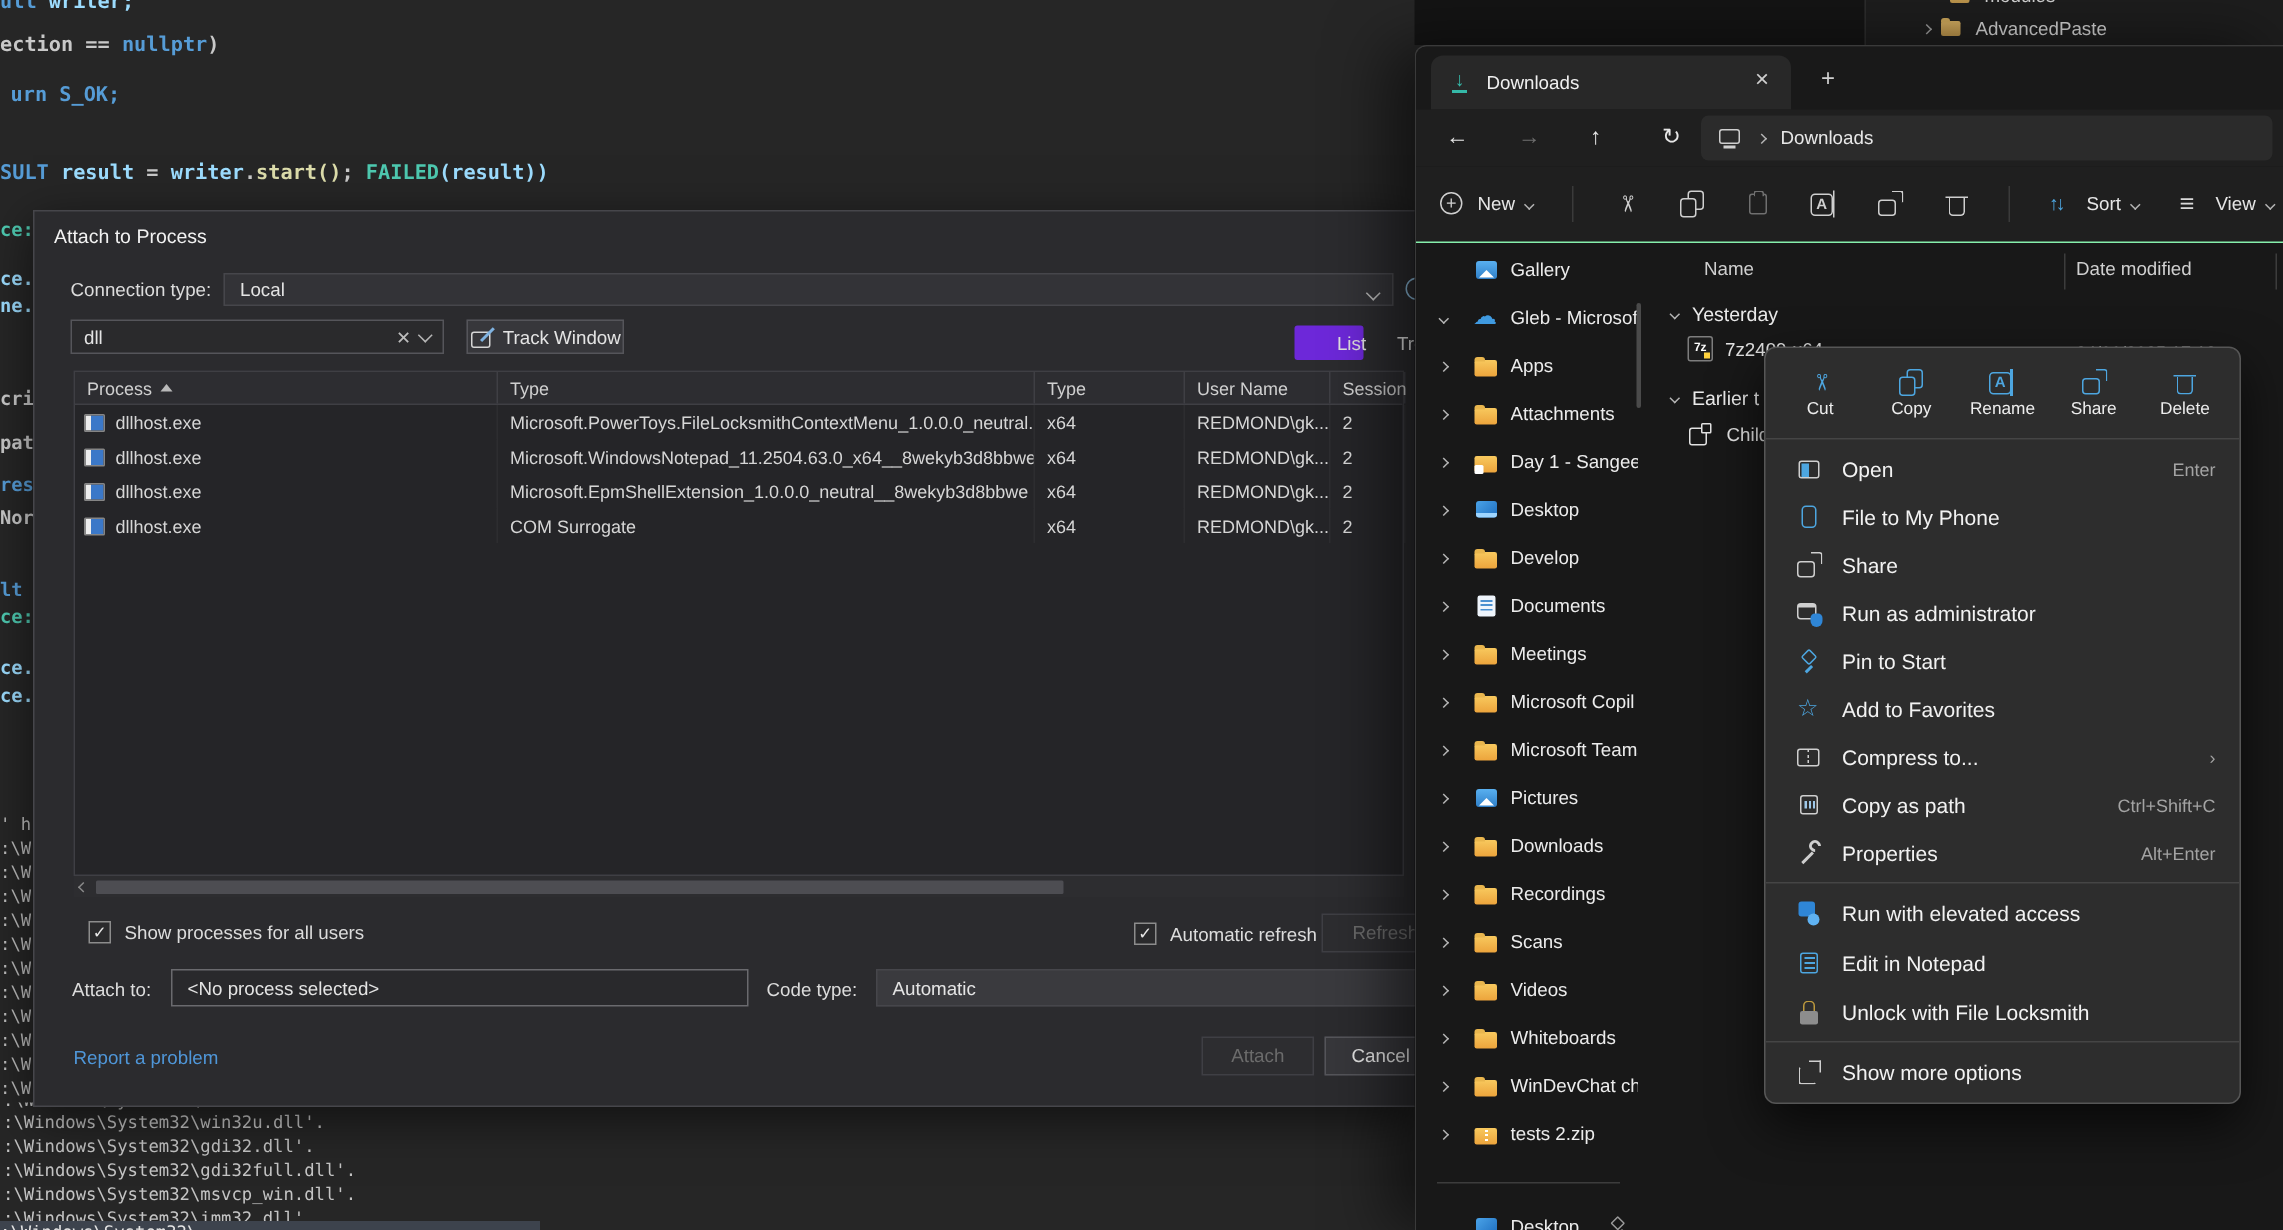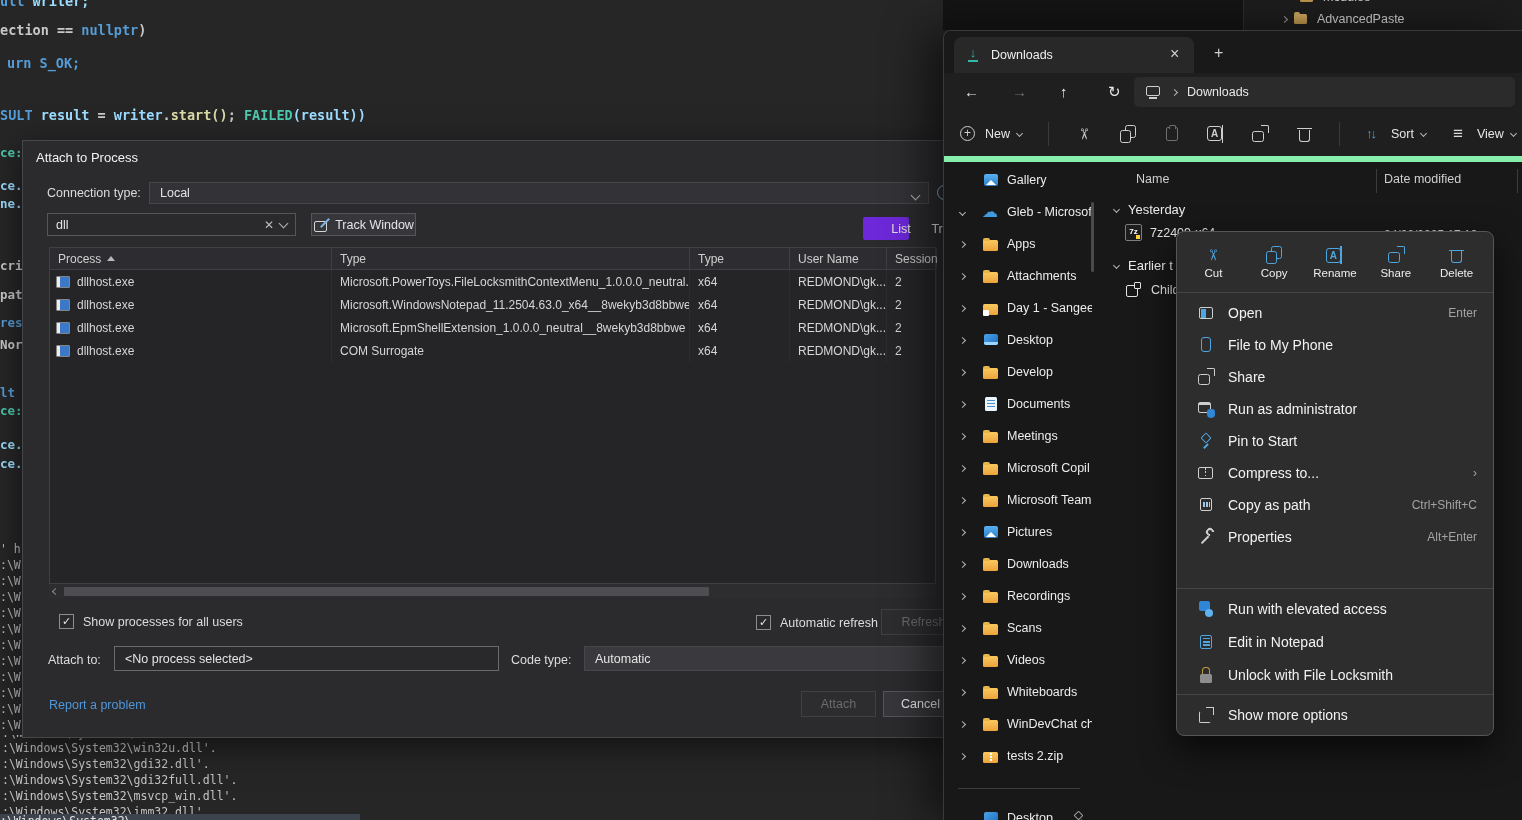--- a/index.html
+++ b/index.html
@@ -163,21 +163,21 @@
   .exw{position:absolute;left:943px;top:30px;width:579px;height:790px;background:#181818;
        border-left:1px solid #3a3a3a;border-top:1px solid #3a3a3a;border-radius:8px 0 0 0;
        box-shadow:-18px 0 40px rgba(0,0,0,.5);overflow:hidden;z-index:20;}
   .ex-titlebar{position:absolute;left:0;top:0;right:0;height:42px;background:#191919;}
   .ex-tab{position:absolute;left:10px;top:6px;width:240px;height:36px;background:#282828;
           border-radius:8px 8px 0 0;display:flex;align-items:center;padding:0 10px;gap:9px;font-size:12.5px;color:#f0f0f0;}
   .ex-addr{position:absolute;left:0;top:42px;right:0;height:38px;background:#1f1f1f;display:flex;align-items:center;}
   .crumb{position:absolute;left:190px;top:4px;width:381px;height:30px;background:#2b2b2b;border-radius:5px;
          display:flex;align-items:center;padding:0 10px;gap:10px;font-size:12.5px;color:#e8e8e8;}
   .ex-toolbar{position:absolute;left:0;top:80px;right:0;height:51px;background:#1f1f1f;
-              border-bottom:6px solid #86efac;display:flex;align-items:center;gap:26px;padding-left:16px;}
+              border-bottom:1px solid #86efac;display:flex;align-items:center;gap:26px;padding-left:16px;}
   .tdiv{width:1px;height:24px;background:#3a3a3a;}
   .tbtn{display:flex;align-items:center;gap:7px;color:#e6e6e6;font-size:12.5px;}
   .ex-body{position:absolute;left:0;top:131px;right:0;bottom:0;background:#181818;}
   .sb{position:absolute;left:0;top:0;width:150px;bottom:0;overflow:hidden;}
   .sb-row{position:relative;height:32px;display:flex;align-items:center;font-size:12.5px;color:#ececec;}
   .sb-row .sbchev{position:absolute;left:16px;}
   .sbchev[data-chev="down"]{transform:rotate(45deg);}
   .sb-row .ico{position:absolute;left:38px;}
   .sb-label{position:absolute;left:63px;right:2px;white-space:nowrap;overflow:hidden;}
   .sb-sep{position:absolute;left:14px;top:626px;width:122px;height:1px;background:#3c3c3c;}
@@ -685,20 +685,25 @@
           <span class="mi-label">Run as administrator</span>
           <span class="mi-trail"></span>
         </div>
 
         <div class="mi">
           <span class="ico" data-icon="pin"></span>
           <span class="mi-label">Pin to Start</span>
           <span class="mi-trail"></span>
         </div>
 
+        <div class="mi">
+          <span class="ico" data-icon="star"></span>
+          <span class="mi-label">Add to Favorites</span>
+          <span class="mi-trail"></span>
+        </div>
 
         <div class="mi">
           <span class="ico" data-icon="compress"></span>
           <span class="mi-label">Compress to...</span>
           <span class="mi-trail">›</span>
         </div>
 
         <div class="mi">
           <span class="ico" data-icon="copy-path"></span>
           <span class="mi-label">Copy as path</span>

